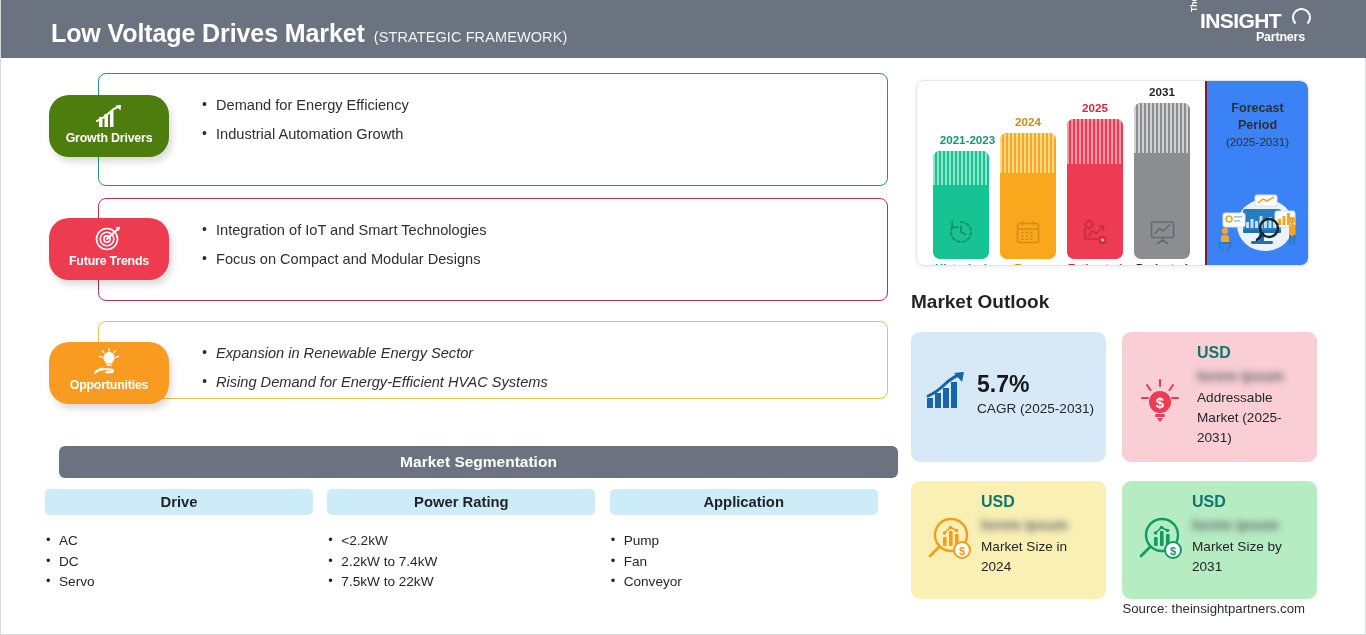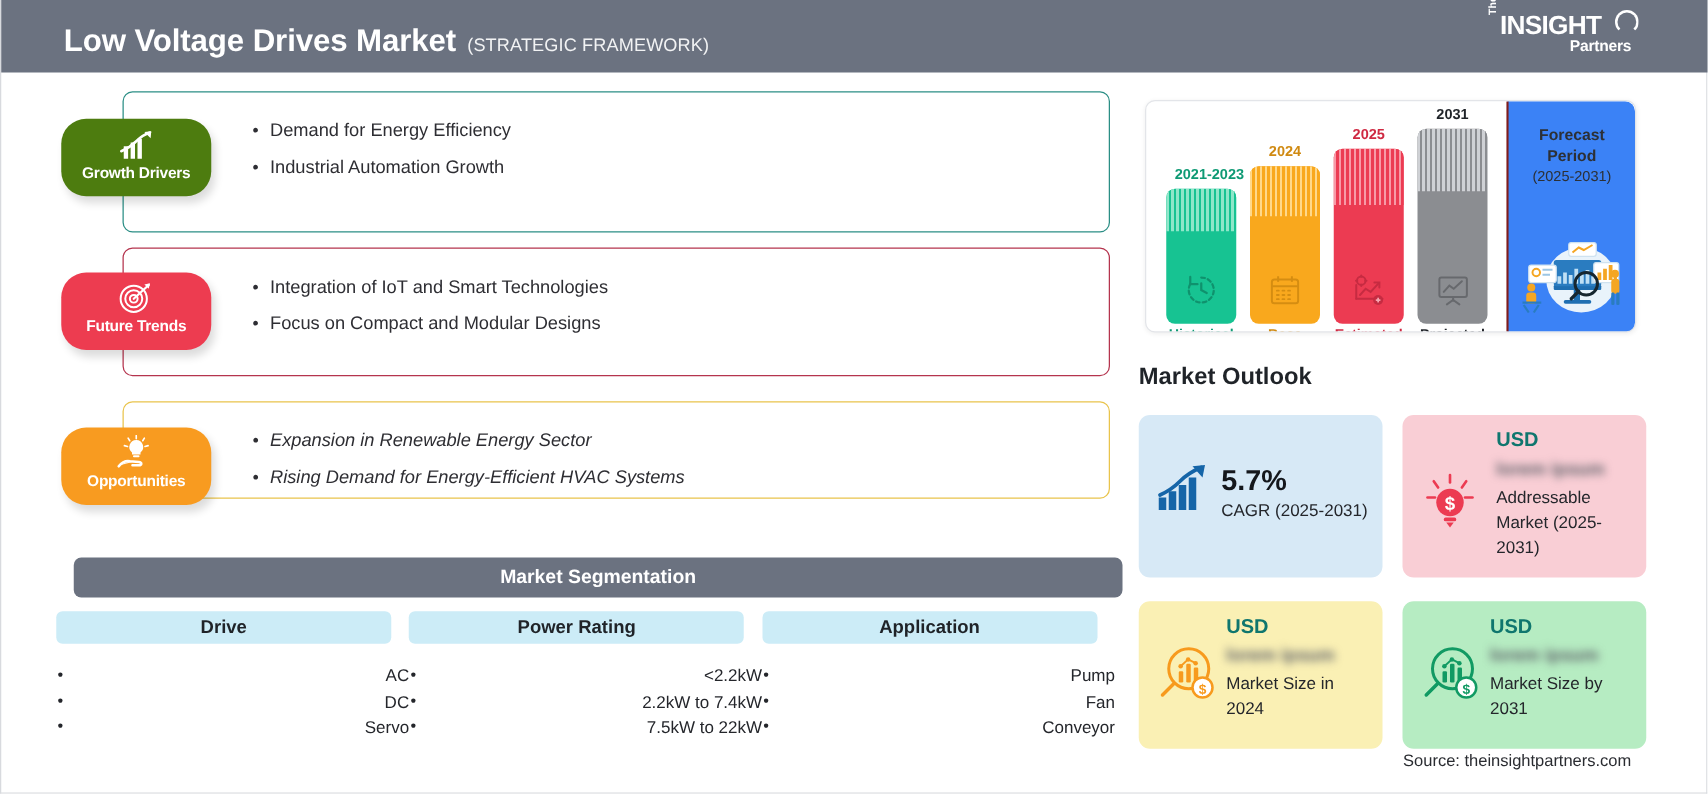--- a/index.html
+++ b/index.html
@@ -111,21 +111,21 @@
     position: absolute; left: 48px; top: 446px;
     width: 839px; height: 32px; border-radius: 6px;
     background: #6b7280;
     display: flex; align-items: center; justify-content: center;
     font-size: 15.5px; font-weight: bold; color: #ffffff; margin-left: 10px;
   }
   .seg-cols {
     position: absolute; left: 44px; top: 489px;
     width: 847px; display: flex; gap: 0;
   }
-  .seg-col { width: 288px; text-align: right; }
+  .seg-col { width: 288px; }
   .seg-col-title {
     width: 268px; height: 26px; border-radius: 5px;
     background: #ccecf7;
     display: flex; align-items: center; justify-content: center;
     font-size: 14.8px; font-weight: bold; color: #1f2328;
   }
   .seg-col ul { list-style: none; margin: 16px 0 0 0; padding: 0; }
   .seg-col li {
     position: relative; padding-left: 14px;
     font-size: 13.6px; color: #24262b; line-height: 20.7px;

